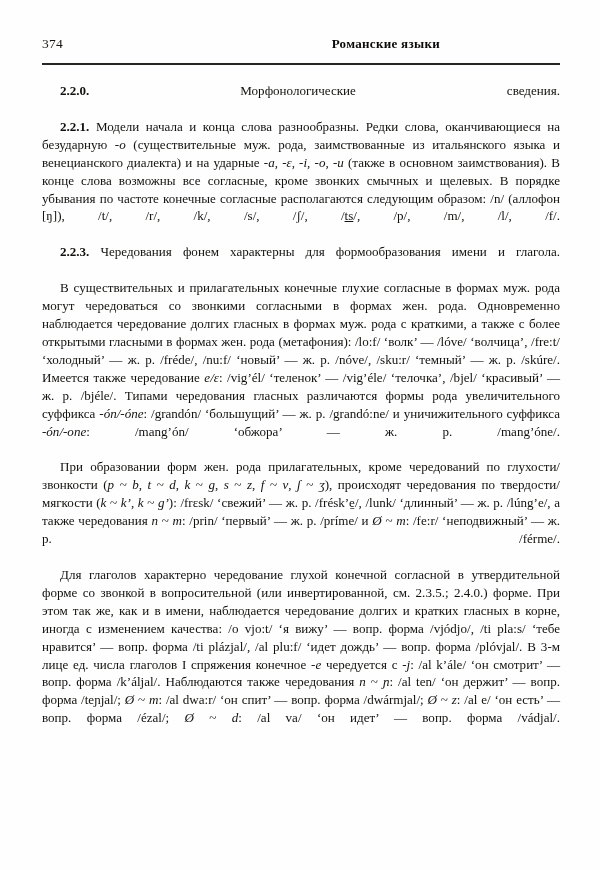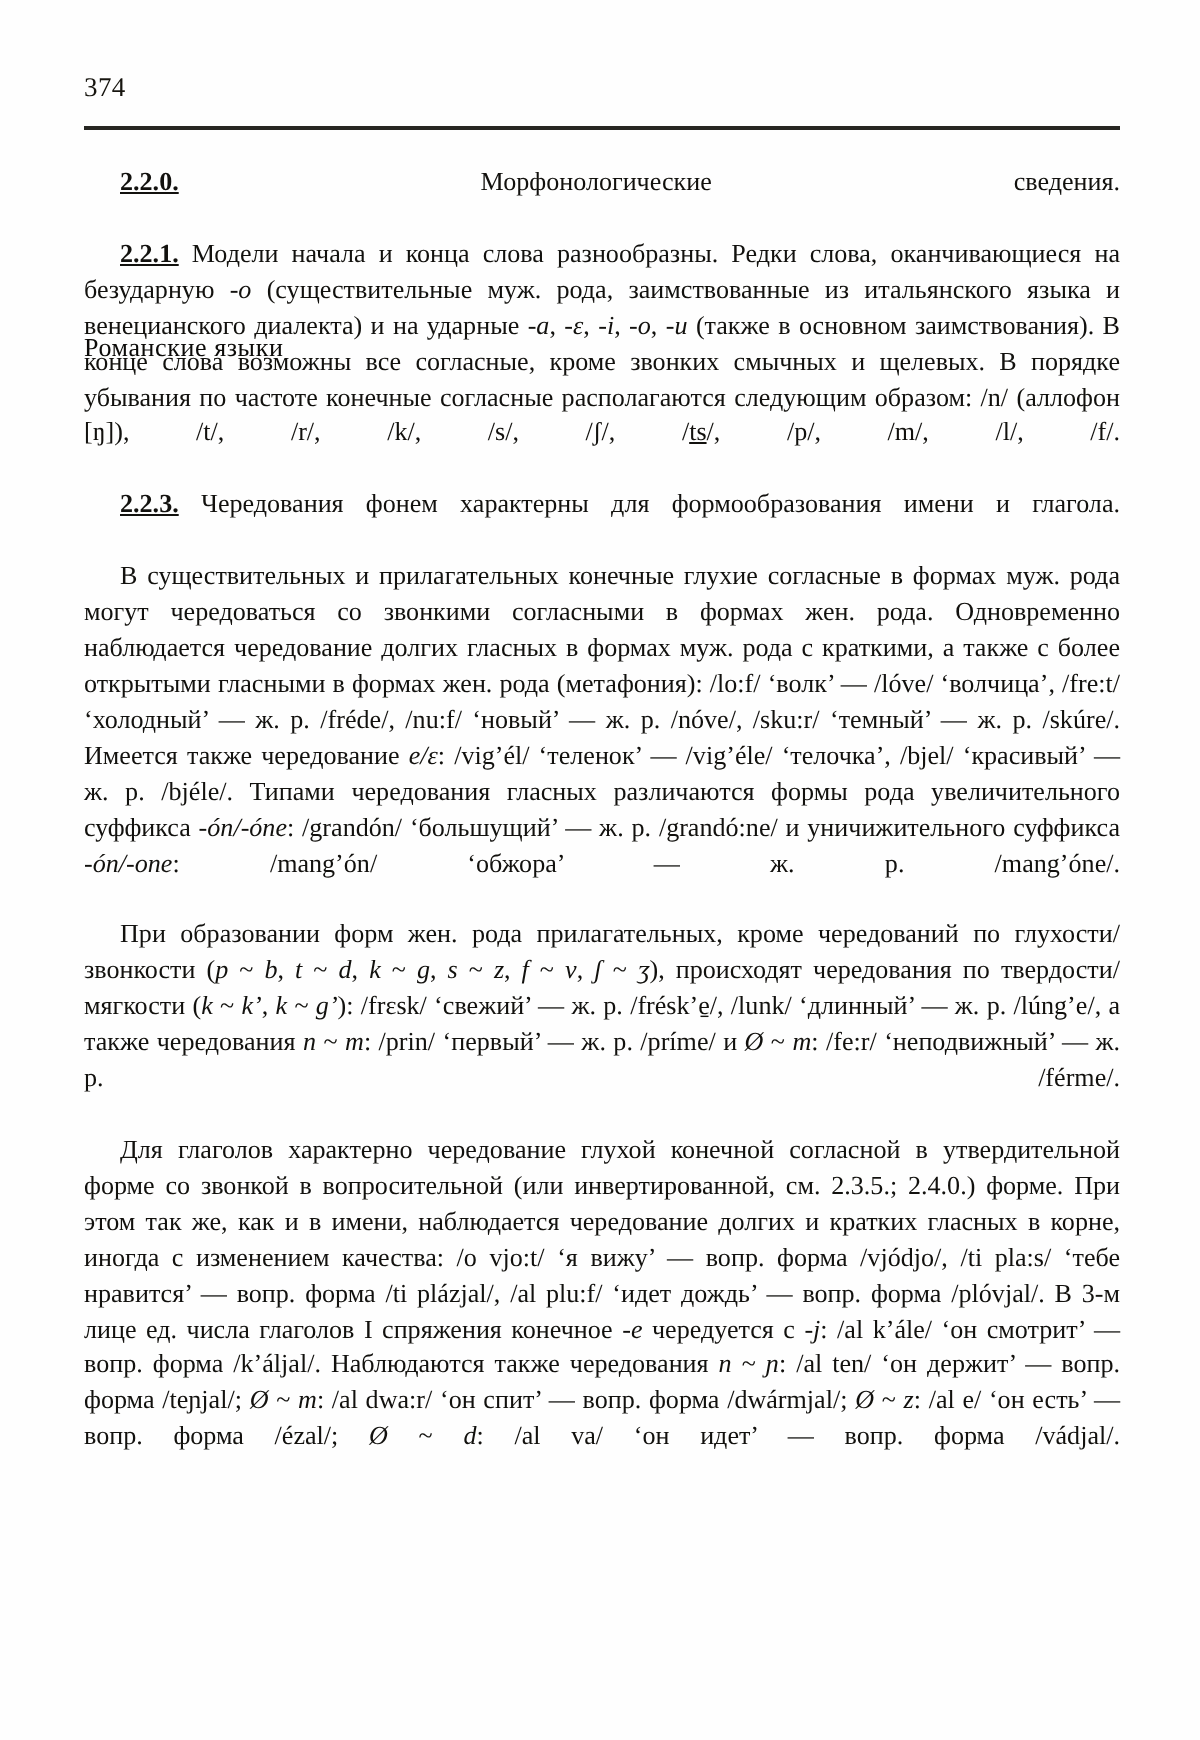--- a/index.html
+++ b/index.html
@@ -24,35 +24,34 @@
     top: 36px;
     width: 518px;
   }
 
   
   .runhead {
     position: relative;
     height: 26px;
     display: flex;
     align-items: baseline;
-    flex-direction: column;
   }
   .folio {
     font-size: 13.5px;
     font-weight: 400;
     letter-spacing: .2px;
     color: #17150f;
     width: 130px;
     flex: 0 0 130px;
   }
   .runtitle {
     flex: 1 1 auto;
-    text-align: center;
+    text-align: right;
     font-size: 13px;
-    font-weight: 400;
+    font-weight: 700;
     letter-spacing: .3px;
     color: #0c0b09;
     padding-right: 120px;
   }
   .rule {
     width: 518px;
     height: 2px;
     background: #15130f;
     margin-top: 1px;
     opacity: .92;
@@ -74,21 +73,20 @@
     text-indent: 0;
   }
   .body p.ind {
     text-indent: 18px;
   }
   .body p.cont {
     text-indent: 0;
   }
   b, .num {
     font-weight: 700;
-    text-decoration: underline;
   }
   i, .it {
     font-style: italic;
   }
   .tsbar {
     text-decoration: underline;
     text-underline-offset: 1px;
   }
   
   .body p::after {

